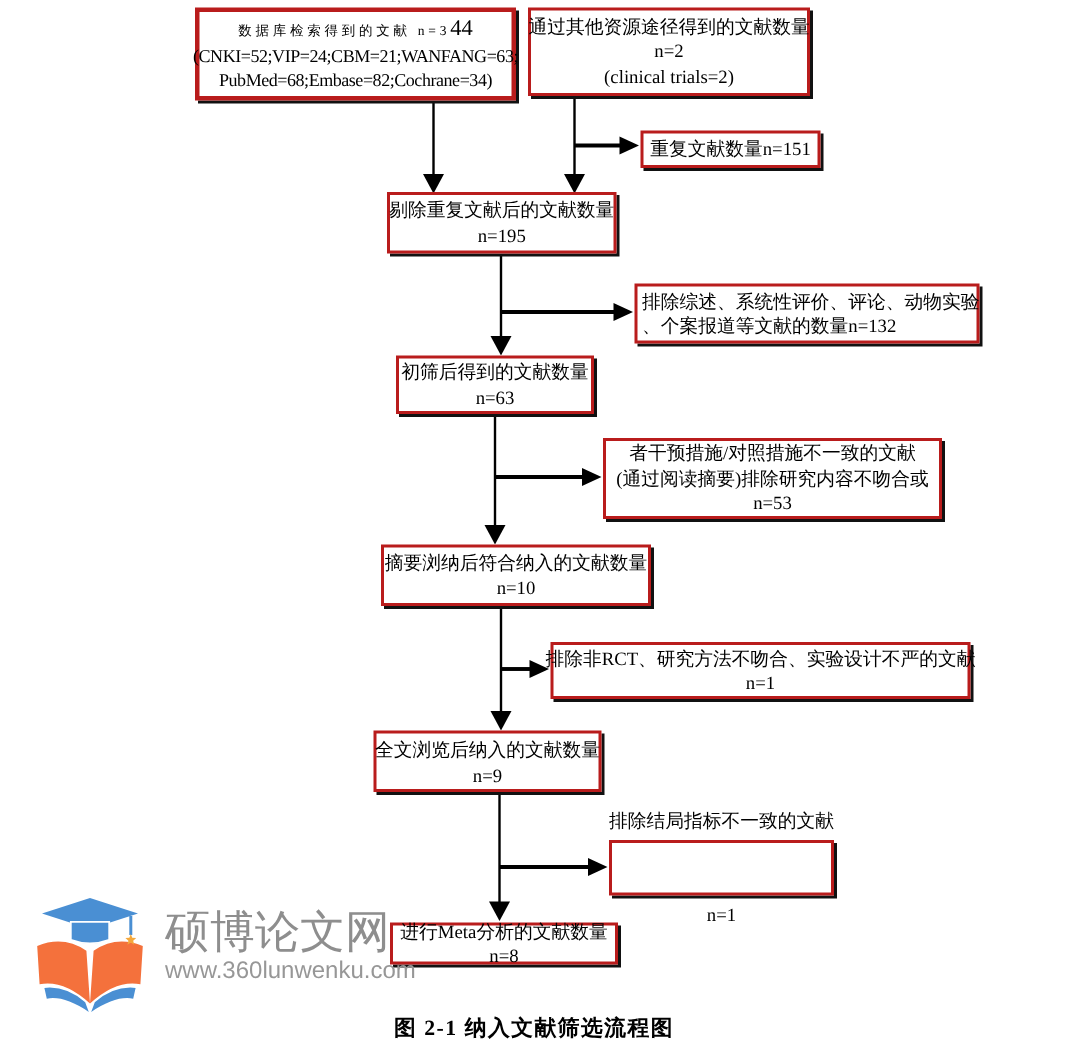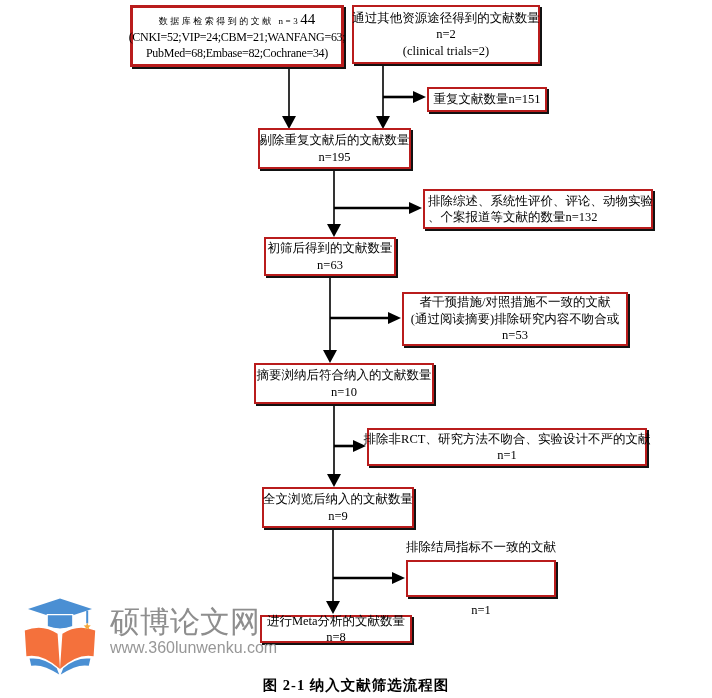--- a/index.html
+++ b/index.html
@@ -125,21 +125,21 @@
   <div class="node" style="left:254px;top:363px;width:180px;height:41px;">
     <div class="ln">摘要浏纳后符合纳入的文献数量</div>
     <div class="ln">n=10</div>
   </div>
 
   <div class="node" style="left:367px;top:428px;width:280px;height:38px;">
     <div class="ln">排除非RCT、研究方法不吻合、实验设计不严的文献</div>
     <div class="ln">n=1</div>
   </div>
 
-  <div class="node" style="left:262px;top:487px;width:152px;height:41px;">
+  <div class="node" style="left:249px;top:487px;width:152px;height:41px;justify-content:flex-end;">
     <div class="ln">全文浏览后纳入的文献数量</div>
     <div class="ln">n=9</div>
   </div>
 
   <div class="node" style="left:406px;top:560px;width:150px;height:37px;gap:47px;">
     <div class="ln">排除结局指标不一致的文献</div>
     <div class="ln">n=1</div>
   </div>
 
   <div class="node" style="left:260px;top:615px;width:152px;height:28px;">

